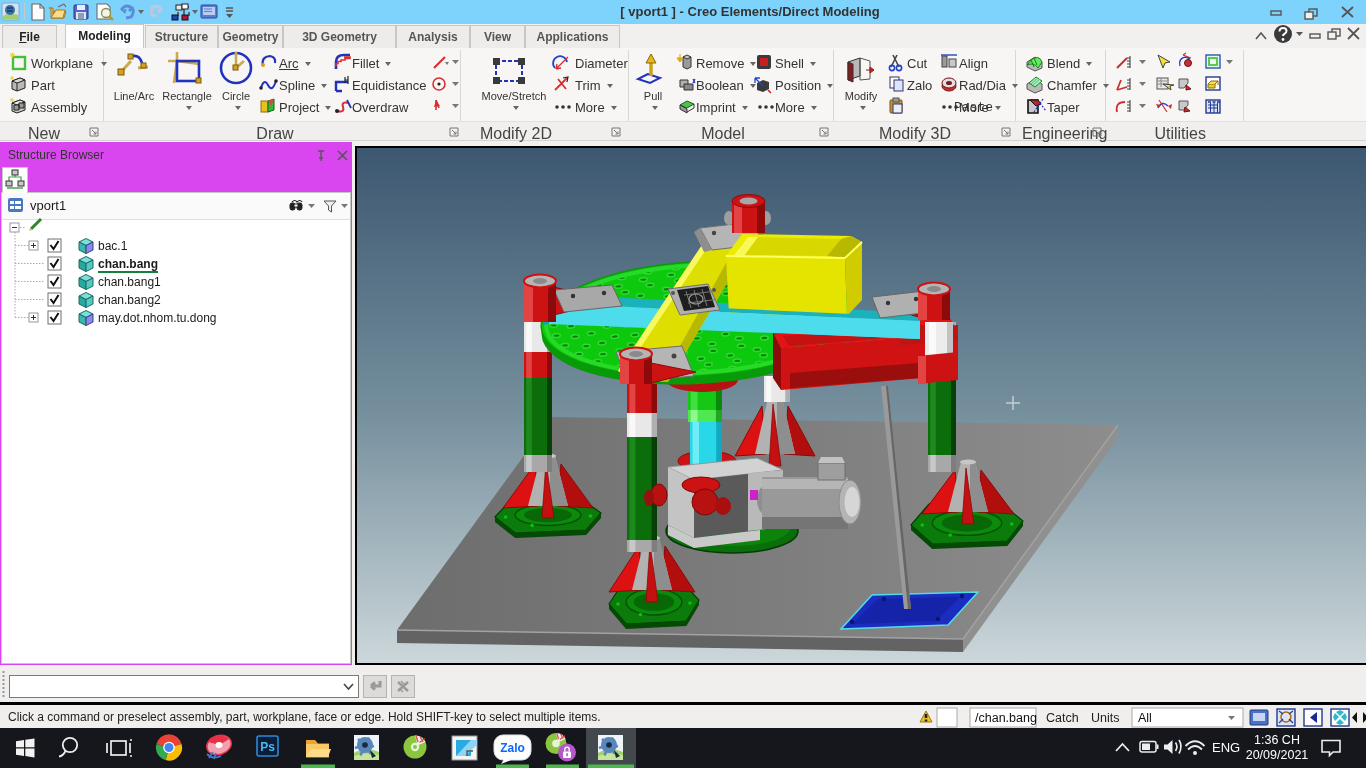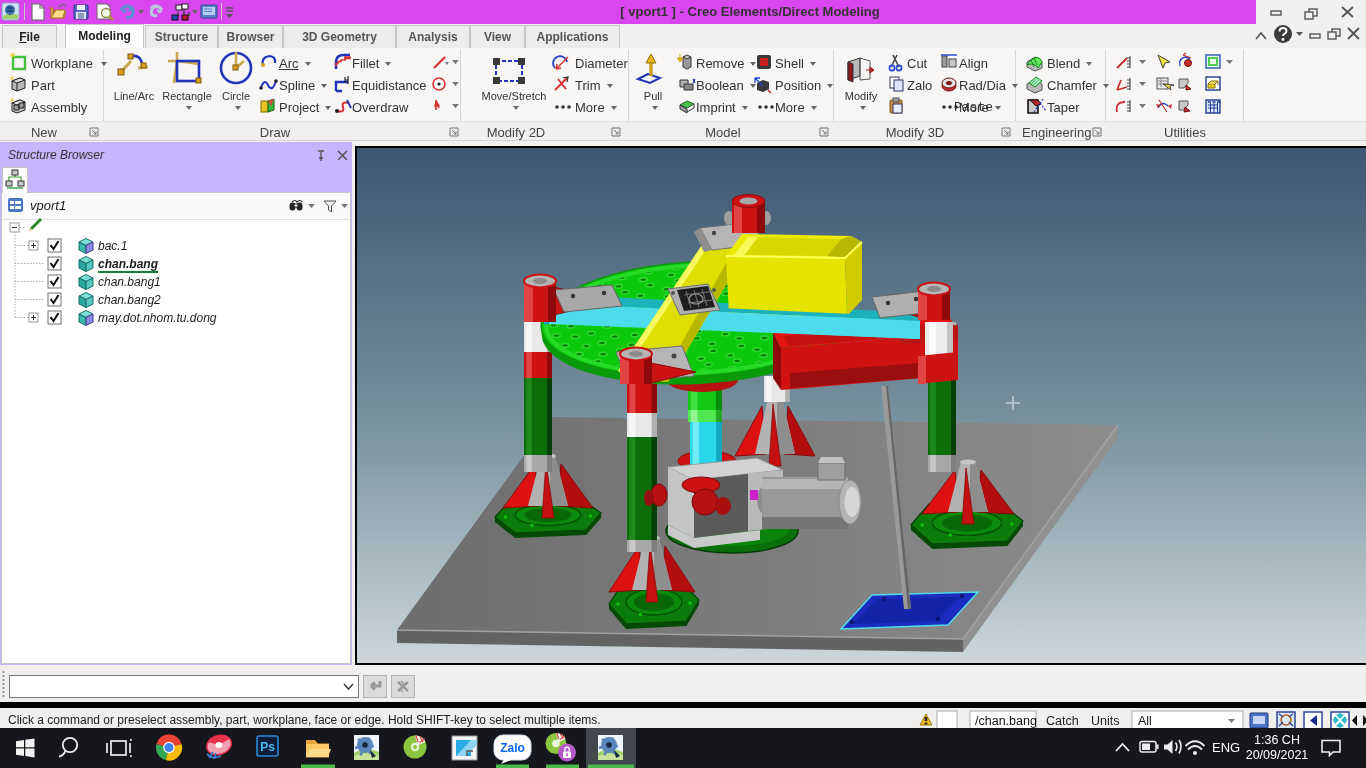--- a/index.html
+++ b/index.html
@@ -1,46 +1,46 @@
 <!DOCTYPE html>
 <html><head>
 <meta charset="utf-8">
 <style>
 * { margin:0; padding:0; box-sizing:border-box; }
 html,body { width:1366px; height:768px; overflow:hidden; font-family:"Liberation Sans", sans-serif; }
 #app { position:relative; width:1366px; height:768px; background:#f1f0ef; }
 
-#titlebar { position:absolute; left:0; top:0; width:1256px; height:24px; background:#d946ef; }
+#titlebar { position:absolute; left:0; top:0; width:1366px; height:24px; background:#7dd3fc; }
 #title { position:absolute; left:560px; top:4px; width:380px; text-align:center; font-size:13px; font-weight:bold; color:#333; }
 
 #tabrow { position:absolute; left:0; top:24px; width:1366px; height:24px; background:#f1f0ef; }
 .tab { position:absolute; top:1px; height:23px; line-height:23px; text-align:center; font-size:12px; font-weight:bold; color:#555; border:1px solid #c9c7c5; border-bottom:none; background:#edecea; }
 .tab.active { background:#fdfdfd; color:#222; top:0; height:24px; z-index:2; }
 
 #ribbon { position:absolute; left:0; top:48px; width:1366px; height:93px; background:#f7f6f5; border-bottom:1px solid #d5d3d1; }
 #riblabels { position:absolute; left:0; top:121px; width:1366px; height:19px; background:#f0efee; border-top:1px solid #e2e0de; }
-.griblab { position:absolute; top:3px; font-size:13px; color:#444; text-align:center; }
+.griblab { position:absolute; top:3px; font-size:16px; color:#444; text-align:center; }
 .gsep { position:absolute; top:50px; width:1px; height:88px; background:#d9d7d5; }
 .bigbtn { position:absolute; text-align:center; font-size:11px; color:#333; }
 .smallrow { position:absolute; height:16px; font-size:13px; color:#333; white-space:nowrap; }
 .drop { display:inline-block; width:0; height:0; border-left:3px solid transparent; border-right:3px solid transparent; border-top:4px solid #666; margin-left:3px; margin-bottom:2px;}
 
-#panel { position:absolute; left:0; top:142px; width:352px; height:523px; background:#c4b5fd;font-style:italic; }
+#panel { position:absolute; left:0; top:142px; width:352px; height:523px; background:#d946ef; }
 #ptitle { position:absolute; left:8px; top:6px; font-size:12px; color:#333; }
 #pcontent { position:absolute; left:1px; top:50px; width:350px; height:472px; background:#fff; border:1px solid #c8c6c4; }
 .trow { position:absolute; font-size:12px; color:#1a1a1a; }
 
 #vp { position:absolute; left:355px; top:146px; width:1011px; height:519px; background:#000; }
 #vp svg { position:absolute; left:2px; top:2px; }
 
 #cmdrow { position:absolute; left:0; top:665px; width:1366px; height:37px; background:#f0efee; }
 #combo { position:absolute; left:9px; top:10px; width:350px; height:23px; background:#fff; border:1px solid #7a7a7a; }
 .cmdbtn { position:absolute; top:10px; width:24px; height:23px; background:#dcdbda; border:1px solid #b5b3b1; }
 
-#status { position:absolute; left:0; top:702px; width:1366px; height:26px; background:#f0efee; border-top:6px solid #000000; font-size:12px; color:#222; }
+#status { position:absolute; left:0; top:702px; width:1366px; height:26px; background:#f0efee; border-top:3px solid #000000; font-size:12px; color:#222; }
 
 #taskbar { position:absolute; left:0; top:728px; width:1366px; height:40px; background:#15171c; }
 </style>
 </head>
 <body>
 <div id="app">
   <div id="titlebar">
     <svg width="1366" height="24">
 
       <rect x="2" y="3" width="17" height="17" rx="2" fill="#cfe3f4" stroke="#8aa8c0" stroke-width="1"></rect>
@@ -90,21 +90,21 @@
       <rect x="1309" y="9" width="8" height="7" fill="none" stroke="#555" stroke-width="1.4"></rect>
       <rect x="1305" y="12" width="8" height="7" fill="#f1f0ef" stroke="#555" stroke-width="1.4"></rect>
       <path d="M1342 7 l11 10 m0 -10 l-11 10" stroke="#555" stroke-width="1.8"></path>
     </svg>
     <div id="title">[ vport1 ] - Creo Elements/Direct Modeling</div>
   </div>
   <div id="tabrow">
     <div class="tab" style="left:2px; width:55px; color:#222;"><span style="text-decoration:underline">F</span>ile</div>
     <div class="tab active" style="left:65px; width:79px;">Modeling</div>
     <div class="tab" style="left:145px; width:73px;">Structure</div>
-    <div class="tab" style="left:218px; width:65px;">Browser</div>
+    <div class="tab" style="left:218px; width:65px;">Geometry</div>
     <div class="tab" style="left:283px; width:113px;">3D Geometry</div>
     <div class="tab" style="left:396px; width:74px;">Analysis</div>
     <div class="tab" style="left:470px; width:55px;">View</div>
     <div class="tab" style="left:525px; width:95px;">Applications</div>
     <svg width="120" height="24" style="position:absolute; left:1246px; top:0;">
       <path d="M10 15 l5 -6 l5 6" fill="none" stroke="#555" stroke-width="1.6"></path>
       <circle cx="37" cy="10" r="9" fill="#3a3a3a"></circle>
       <path d="M33.5 7.5 q0 -3.5 3.5 -3.5 q3.5 0 3.5 3 q0 2 -2.2 3 q-1.3 0.6 -1.3 2" fill="none" stroke="#fff" stroke-width="2"></path>
       <circle cx="37" cy="15.5" r="1.4" fill="#fff"></circle>
       <path d="M50 8 l7 0 l-3.5 4 z" fill="#555"></path>

